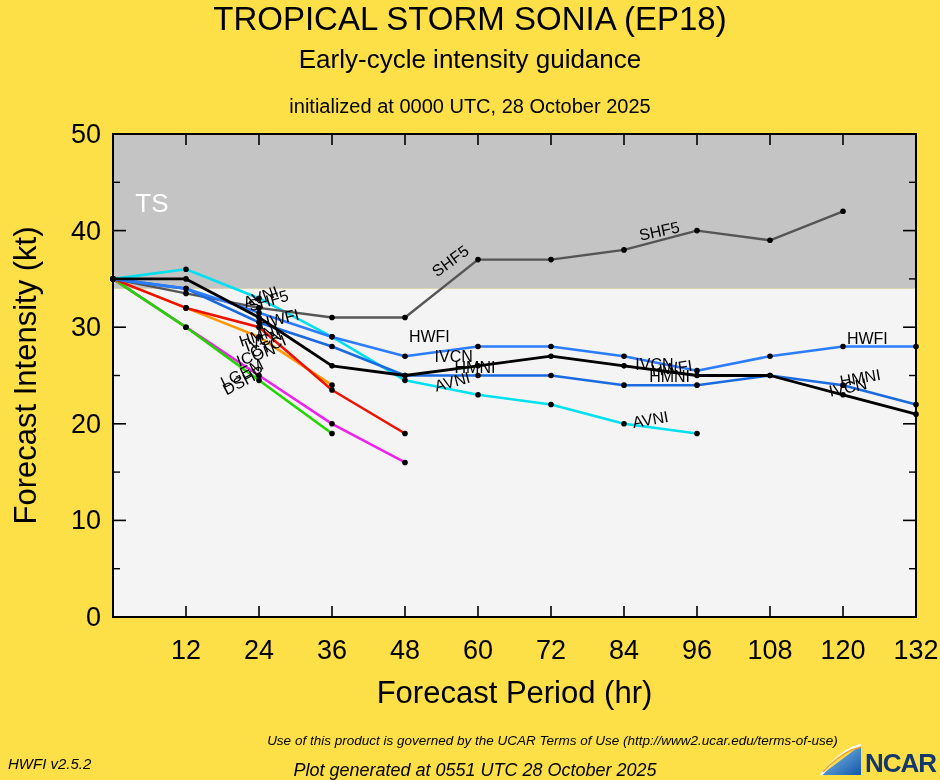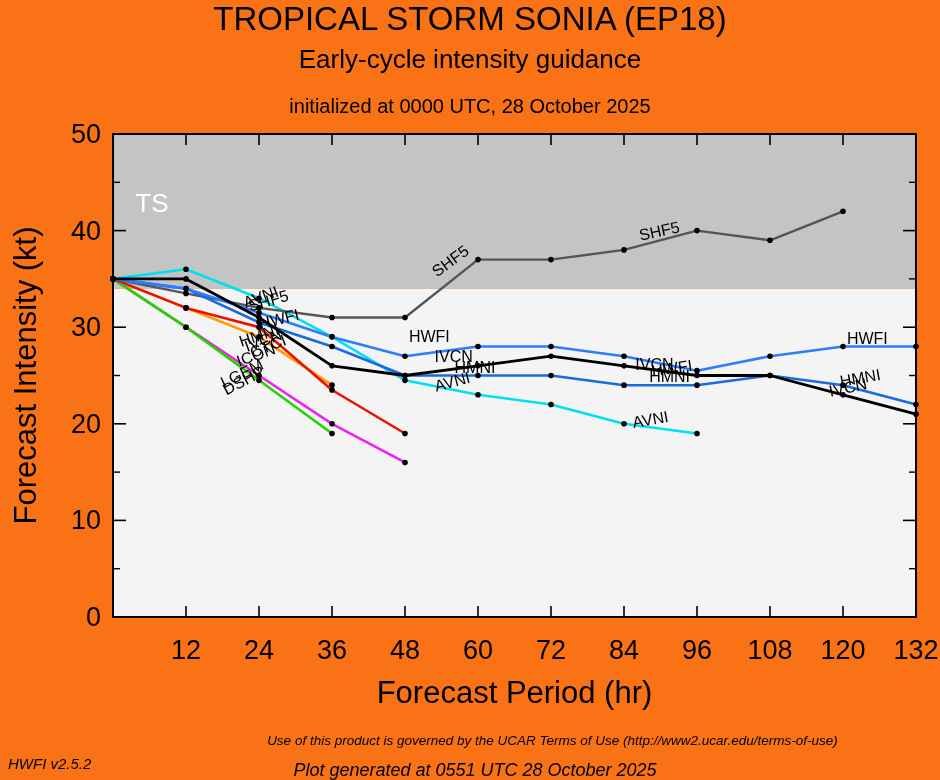--- a/index.html
+++ b/index.html
@@ -1,16 +1,16 @@
 <!DOCTYPE html>
 <html><head>
 <meta charset="utf-8">
 <style>
   html,body{margin:0;padding:0;background:#ffffff;}
-  #page{position:relative;width:940px;height:780px;background:#f97316;overflow:hidden;
+  #page{position:relative;width:940px;height:780px;background:#fde047;overflow:hidden;
         font-family:"Liberation Sans", sans-serif;}
   #titles{position:absolute;left:90px;top:0;width:760px;text-align:center;color:#000;}
   #main-title{font-size:33px;font-weight:500;letter-spacing:0px;line-height:1.15;}
   #sub-title{font-size:26px;font-weight:400;margin-top:6px;}
   #init-line{font-size:20px;font-weight:400;margin-top:20px;}
   #chart-svg{position:absolute;left:0;top:0;}
   .footer-text{position:absolute;color:#000;font-style:italic;}
   #terms-line{left:170px;right:5px;top:733px;text-align:center;font-size:13.5px;}
   #version-label{left:8px;top:755px;font-size:15px;}
   #generated-line{left:170px;right:160px;top:760px;text-align:center;font-size:18px;}
@@ -200,14 +200,28 @@
       <text x="651.375" y="424.766" font-size="16" text-anchor="middle" fill="#000" font-family="&quot;Liberation Sans&quot;, sans-serif" font-weight="400" transform="rotate(-10 651.375 424.766)">AVNI</text>
       <text x="867.3333333333334" y="343.62199999999996" font-size="16" text-anchor="middle" fill="#000" font-family="&quot;Liberation Sans&quot;, sans-serif" font-weight="400">HWFI</text>
       <text x="861.25" y="383.228" font-size="16" text-anchor="middle" fill="#000" font-family="&quot;Liberation Sans&quot;, sans-serif" font-weight="400" transform="rotate(-10 861.25 383.228)">HMNI</text>
       <text x="849.0833333333333" y="392.88800000000003" font-size="16" text-anchor="middle" fill="#000" font-family="&quot;Liberation Sans&quot;, sans-serif" font-weight="400" transform="rotate(-12 849.0833333333333 392.88800000000003)">IVCN</text>
     </svg>
 
   <div id="terms-line" class="footer-text">Use of this product is governed by the UCAR Terms of Use (http://www2.ucar.edu/terms-of-use)</div>
   <div id="version-label" class="footer-text">HWFI v2.5.2</div>
   <div id="generated-line" class="footer-text">Plot generated at 0551 UTC   28 October 2025</div>
 
+  <div id="ncar-logo">
+    <svg width="44" height="34" viewBox="0 0 44 34">
+      <defs>
+        <linearGradient id="ncarblue" x1="0" y1="0" x2="1" y2="1">
+          <stop offset="0" stop-color="#8ecbf2"></stop>
+          <stop offset="1" stop-color="#1257a8"></stop>
+        </linearGradient>
+      </defs>
+      <polygon points="2,33 42,3 42,33" fill="url(#ncarblue)"></polygon>
+      <path d="M2,33 Q22,8 42,3" fill="none" stroke="#ffffff" stroke-width="2.5"></path>
+      <path d="M4,30 Q23,9 42,5" fill="none" stroke="#f6a21d" stroke-width="1.6"></path>
+    </svg>
+    <span id="ncar-text">NCAR</span>
+  </div>
 
 </div>
 
 </body></html>

